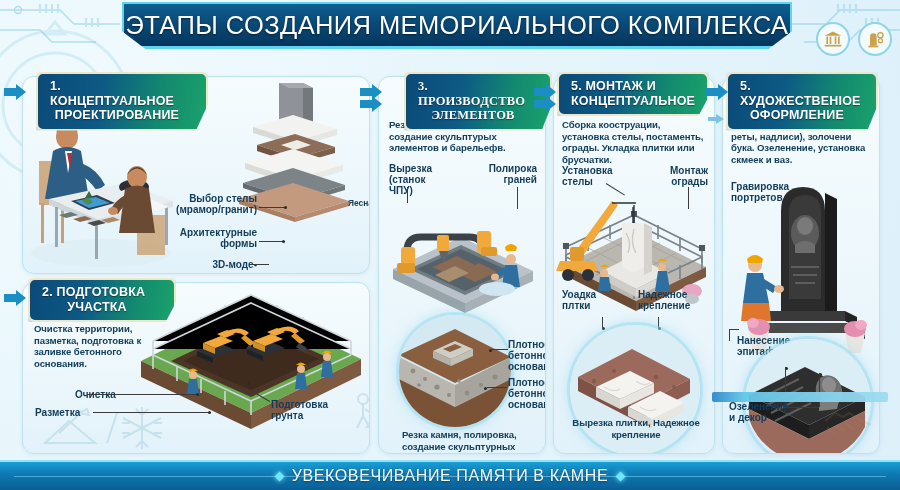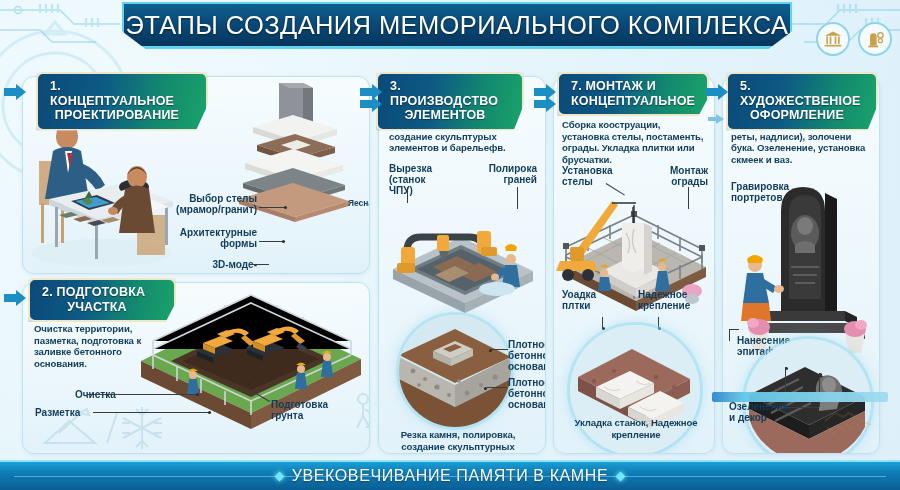--- a/index.html
+++ b/index.html
@@ -74,21 +74,21 @@
     clip-path: polygon(0 0, 100% 0, 100% 55%, 93% 100%, 0 100%);
     box-shadow: 0 2px 5px rgba(10,60,90,.35);
   }
   .stage-head span {
     display: block; color: #fff; font-weight: bold;
     font-size: 12.5px; line-height: 14.5px; letter-spacing: .2px;
     text-shadow: 0 1px 1px rgba(0,0,0,.45);
   }
   #head1 { left: 28px;  top: 72px;  width: 172px; margin-left: 8px; }
   #head2 { left: 28px;  top: 278px; width: 148px; }
-  #head3 { left: 376px; top: 72px;  width: 148px; }
+  #head3 { left: 404px; top: 72px;  width: 148px; font-family: Liberation Serif, serif; }
   #head4 { left: 557px; top: 72px;  width: 152px; }
   #head5 { left: 726px; top: 72px;  width: 152px; }
 
   
   .arrow { position: absolute; z-index: 7; }
 
   
   .body-text {
     position: absolute; color: #14405e; font-size: 9.6px;
     line-height: 11.6px; font-weight: bold; letter-spacing: -.1px;
@@ -529,21 +529,21 @@
     <div class="callout" style="left:129px; top:262px; width:40px;">
       <span>Плотное бетонное основание</span>
     </div>
 
     <div class="dot" style="left:105px; top:310px;"></div>
     <div class="leader" style="left:108px; top:310px; width:20px;"></div>
     <div class="callout" style="left:129px; top:300px; width:40px;">
       <span>Плотное бетонное основание</span>
     </div>
 
-    <div class="body-text" style="left:4px; top:352px; width:150px;text-align:center;">
+    <div class="body-text" style="left:23px; top:352px; width:150px;">
       <span>Резка камня, полировка, создание скульптурных</span>
     </div>
   </div>
 
   <div class="panel" id="panel4">
     <div class="body-text" style="left:8px; top:42px; width:148px;">
       <span>Сборка кооструации, установка стелы, постаменть, ограды. Укладка плитки или брусчатки.</span>
     </div>
 
     <div class="callout" style="left:8px; top:88px; width:60px;">
@@ -654,21 +654,21 @@
         <path d="M58 82 L90 66 L114 78 L82 94z" fill="#f4f3f0"></path>
         <path d="M58 82 v9 L82 103 v-9z" fill="#d9d7d2"></path>
         <path d="M82 94 v9 L114 87 v-9z" fill="#e8e6e1"></path>
         <g stroke="#ddd9d3" stroke-width="1.2" fill="none">
           <path d="M34 62 q10 6 16 2 M66 56 q8 6 14 2 M70 82 q10 6 16 2"></path>
         </g>
       </svg>
     </div>
 
     <div class="body-text center" style="left:8px; top:340px; width:148px; text-align:center;">
-      <span>Укладка станок, Надежное крепление</span>
+      <span>Вырезка плитки, Надежное крепление</span>
     </div>
   </div>
 
   <div class="panel" id="panel5">
     <div class="body-text" style="left:8px; top:42px; width:146px;">
       <span>Нанесени т гравировка (прт-реты, надлиси), золочени бука. Озеленение, установка скмеек и ваз.</span>
     </div>
 
     <div class="callout" style="left:8px; top:104px; width:62px;">
       <span>Гравировка портретов</span>
@@ -777,21 +777,21 @@
   </div>
   <div class="stage-head" id="head2">
     <span>2. ПОДГОТОВКА</span>
     <span style="text-align:center">УЧАСТКА</span>
   </div>
   <div class="stage-head" id="head3">
     <span>3. ПРОИЗВОДСТВО</span>
     <span style="text-align:center">ЭЛЕМЕНТОВ</span>
   </div>
   <div class="stage-head" id="head4">
-    <span>7. МОНТАЖ И</span>
+    <span>5. МОНТАЖ И</span>
     <span>КОНЦЕПТУАЛЬНОЕ</span>
   </div>
   <div class="stage-head" id="head5">
     <span>5. ХУДОЖЕСТВЕНІОЕ</span>
     <span style="text-align:center">ОФОРМЛЕНИЕ</span>
   </div>
 
   <svg class="arrow" style="left:4px; top:84px;" width="22" height="16" viewBox="0 0 22 16">
     <path d="M0 4 h12 v-4 l10 8 -10 8 v-4 H0z" fill="#1b8fc4"></path>
   </svg>

